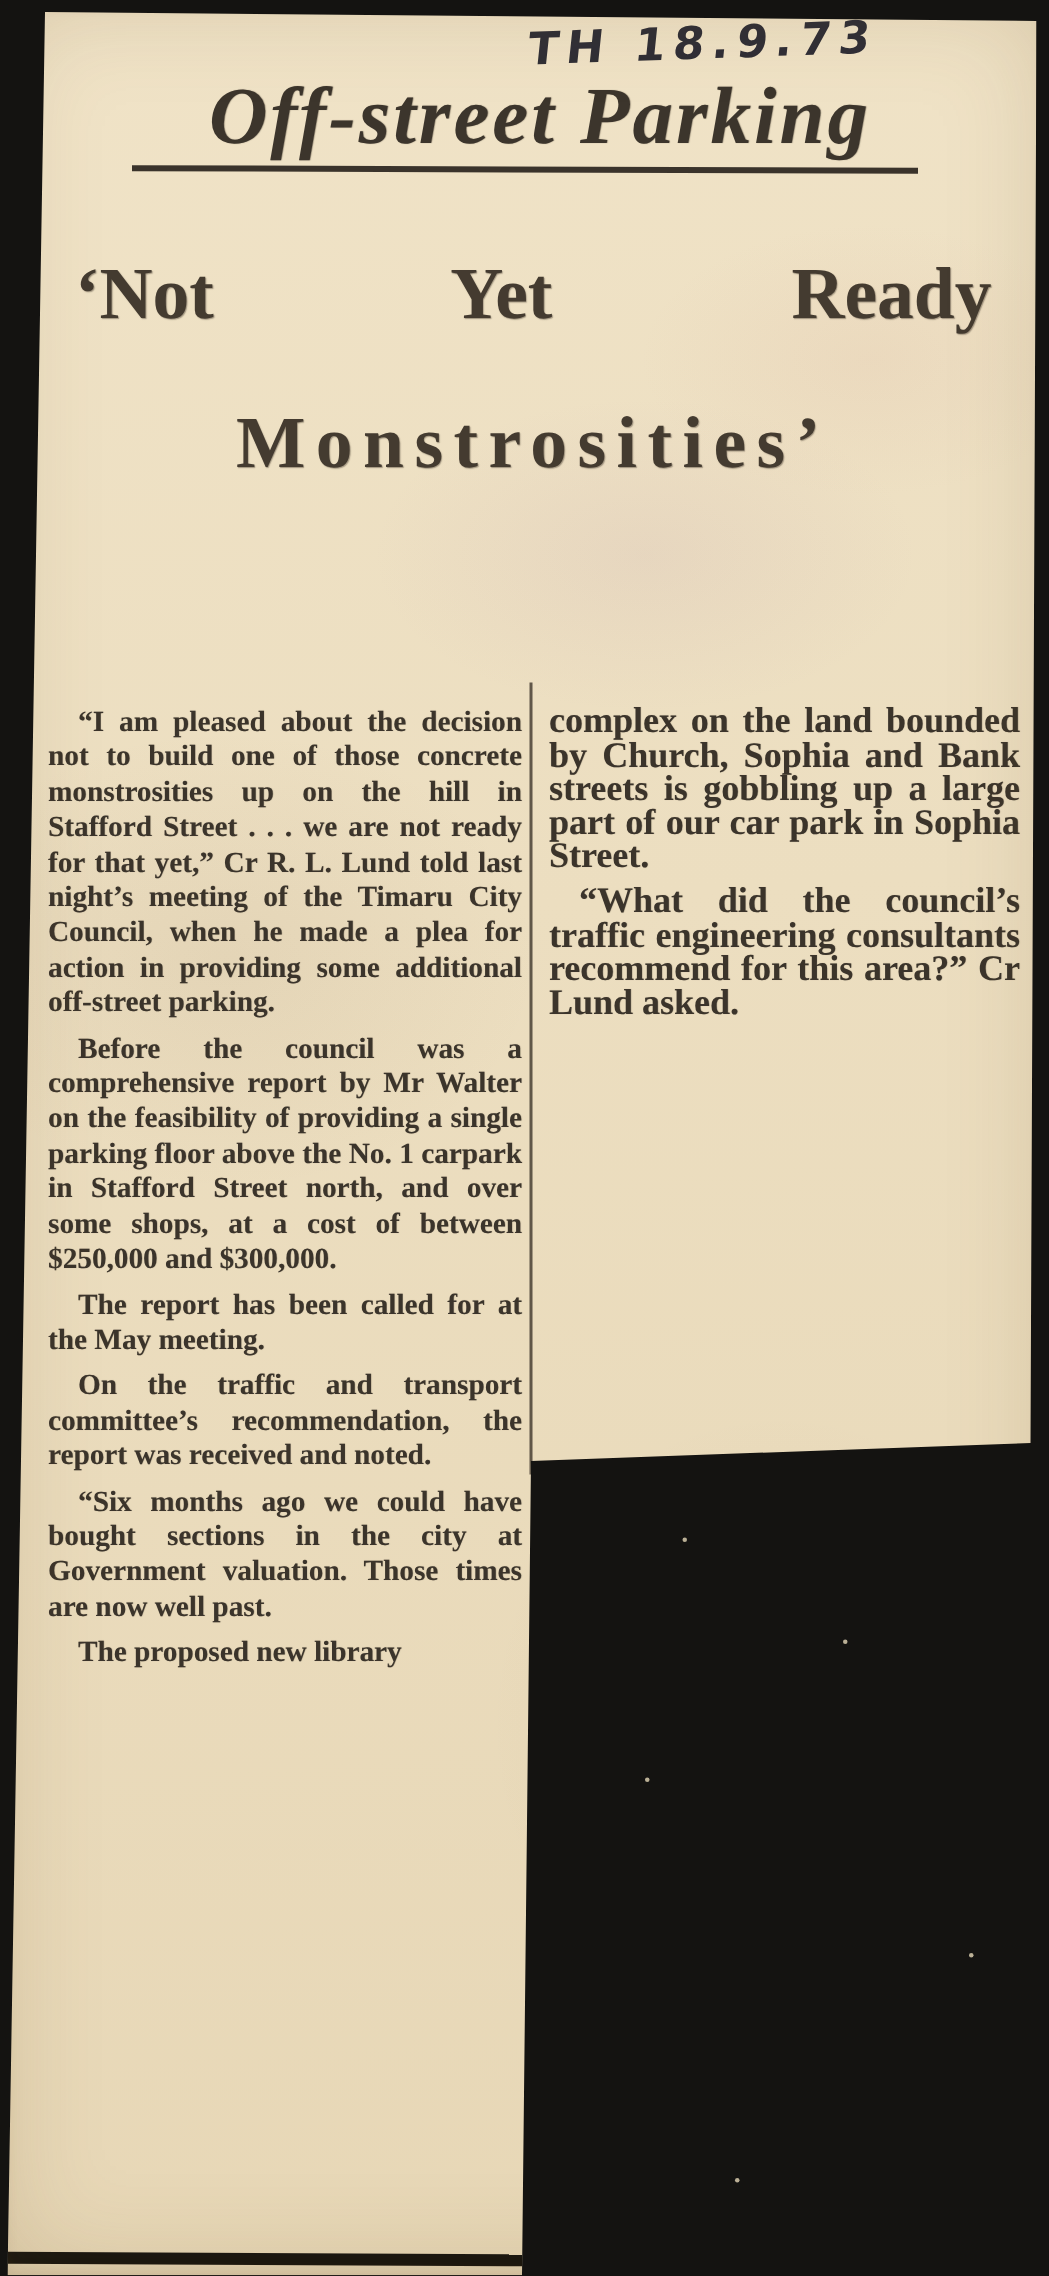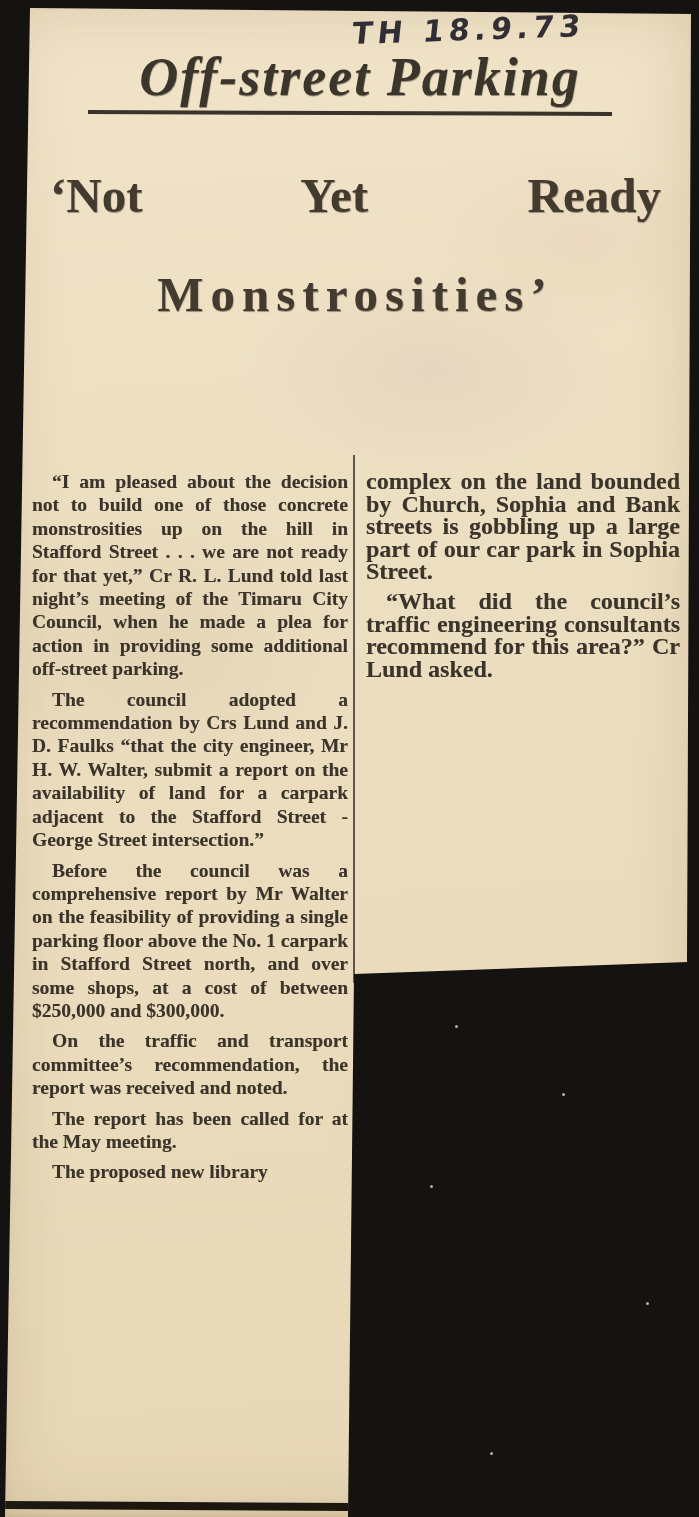--- a/index.html
+++ b/index.html
@@ -74,24 +74,24 @@
 
     <div class="kicker-rule"></div>
 
     <h1 class="headline">
       <span class="hl-line">‘Not Yet Ready</span>
       <span class="hl-line hl-center">Monstrosities’</span>
     </h1>
 
     <div class="col col-left">
       <p>“I am pleased about the decision not to build one of those concrete monstrosities up on the hill in Stafford Street . . . we are not ready for that yet,” Cr R. L. Lund told last night’s meeting of the Timaru City Council, when he made a plea for action in providing some additional off-street parking.</p>
-      <p>The council adopted a recommendation by Crs Lund and J. D. Faulks “that the city engineer, Mr H. W. Walter, submit a report on the availability of land for a carpark adjacent to the Stafford Street - George Street intersection.”</p>
       <p>Before the council was a comprehensive report by Mr Walter on the feasibility of providing a single parking floor above the No. 1 carpark in Stafford Street north, and over some shops, at a cost of between $250,000 and $300,000.</p>
+      <p>The report has been called for at the May meeting.</p>
       <p>On the traffic and transport committee’s recommendation, the report was received and noted.</p>
-      <p>The report has been called for at the May meeting.</p>
+      <p>“Six months ago we could have bought sections in the city at Government valuation. Those times are now well past.</p>
       <p>The proposed new library</p>
     </div>
 
     <div class="col-rule"></div>
 
     <div class="col col-right">
       <p class="cont">complex on the land bounded by Church, Sophia and Bank streets is gobbling up a large part of our car park in Sophia Street.</p>
       <p>“What did the council’s traffic engineering consultants recommend for this area?” Cr Lund asked.</p>
     </div>
 

